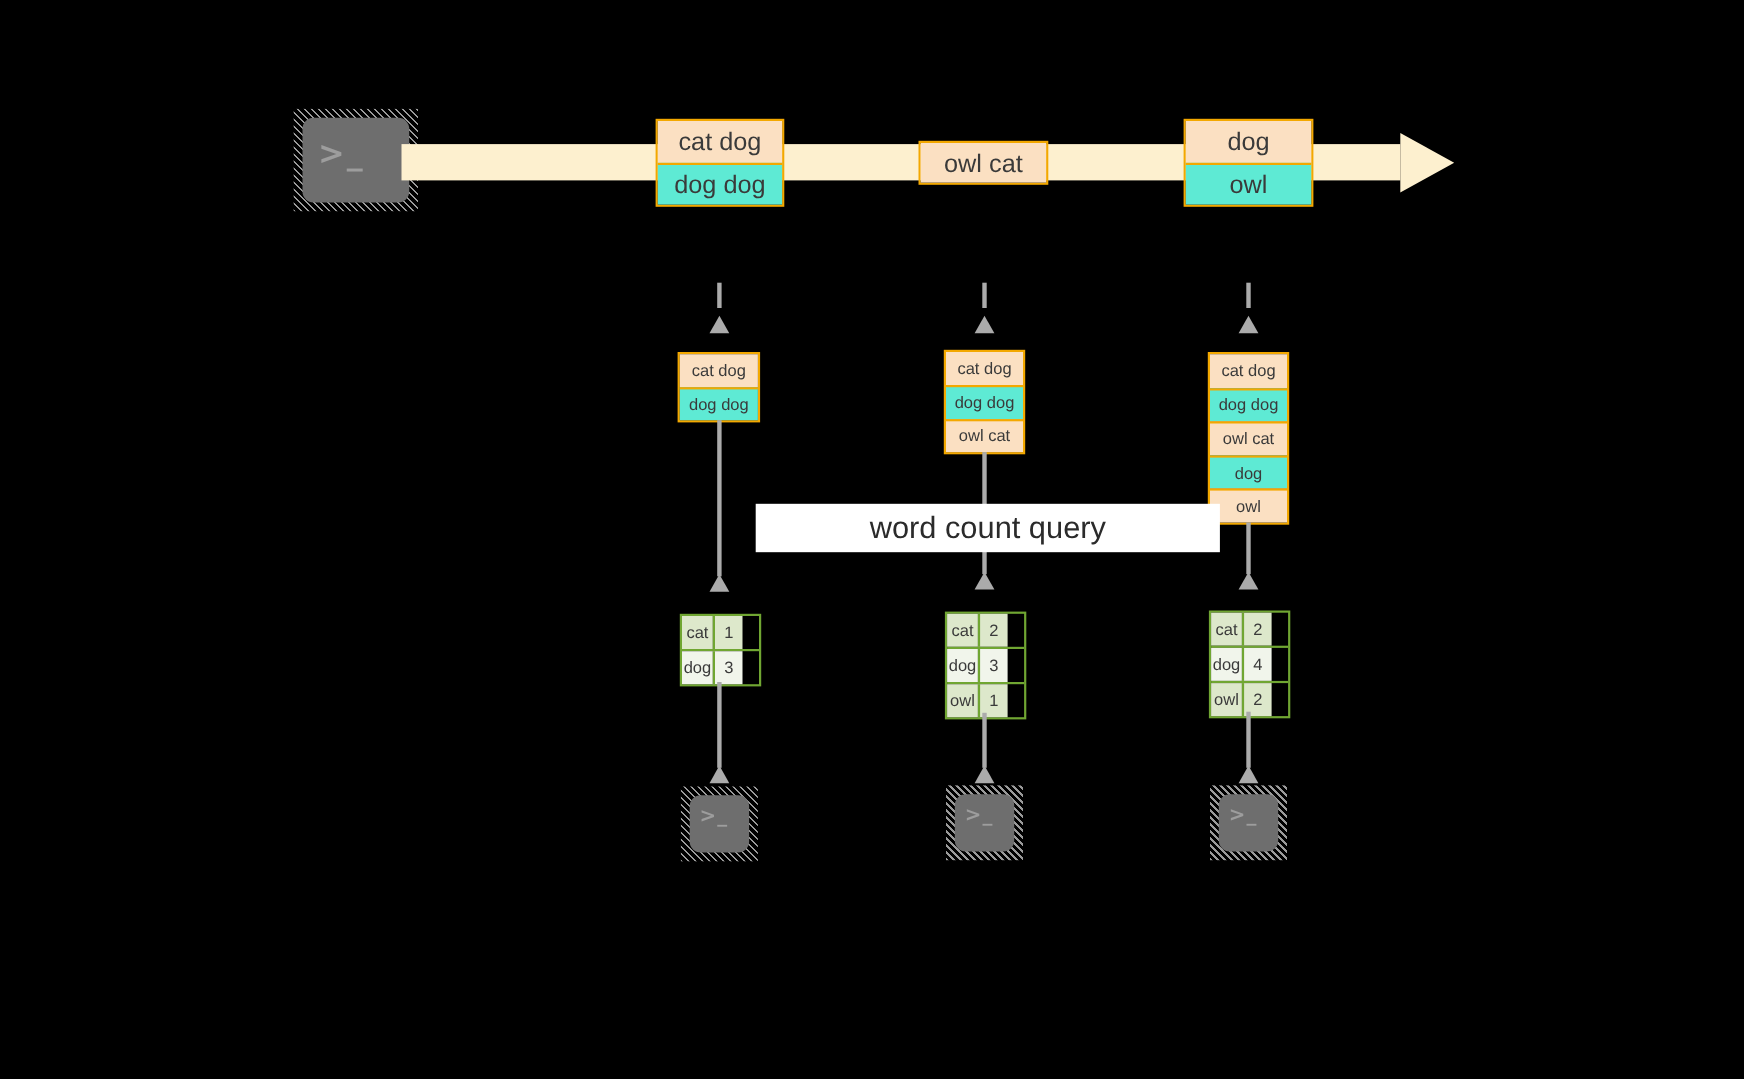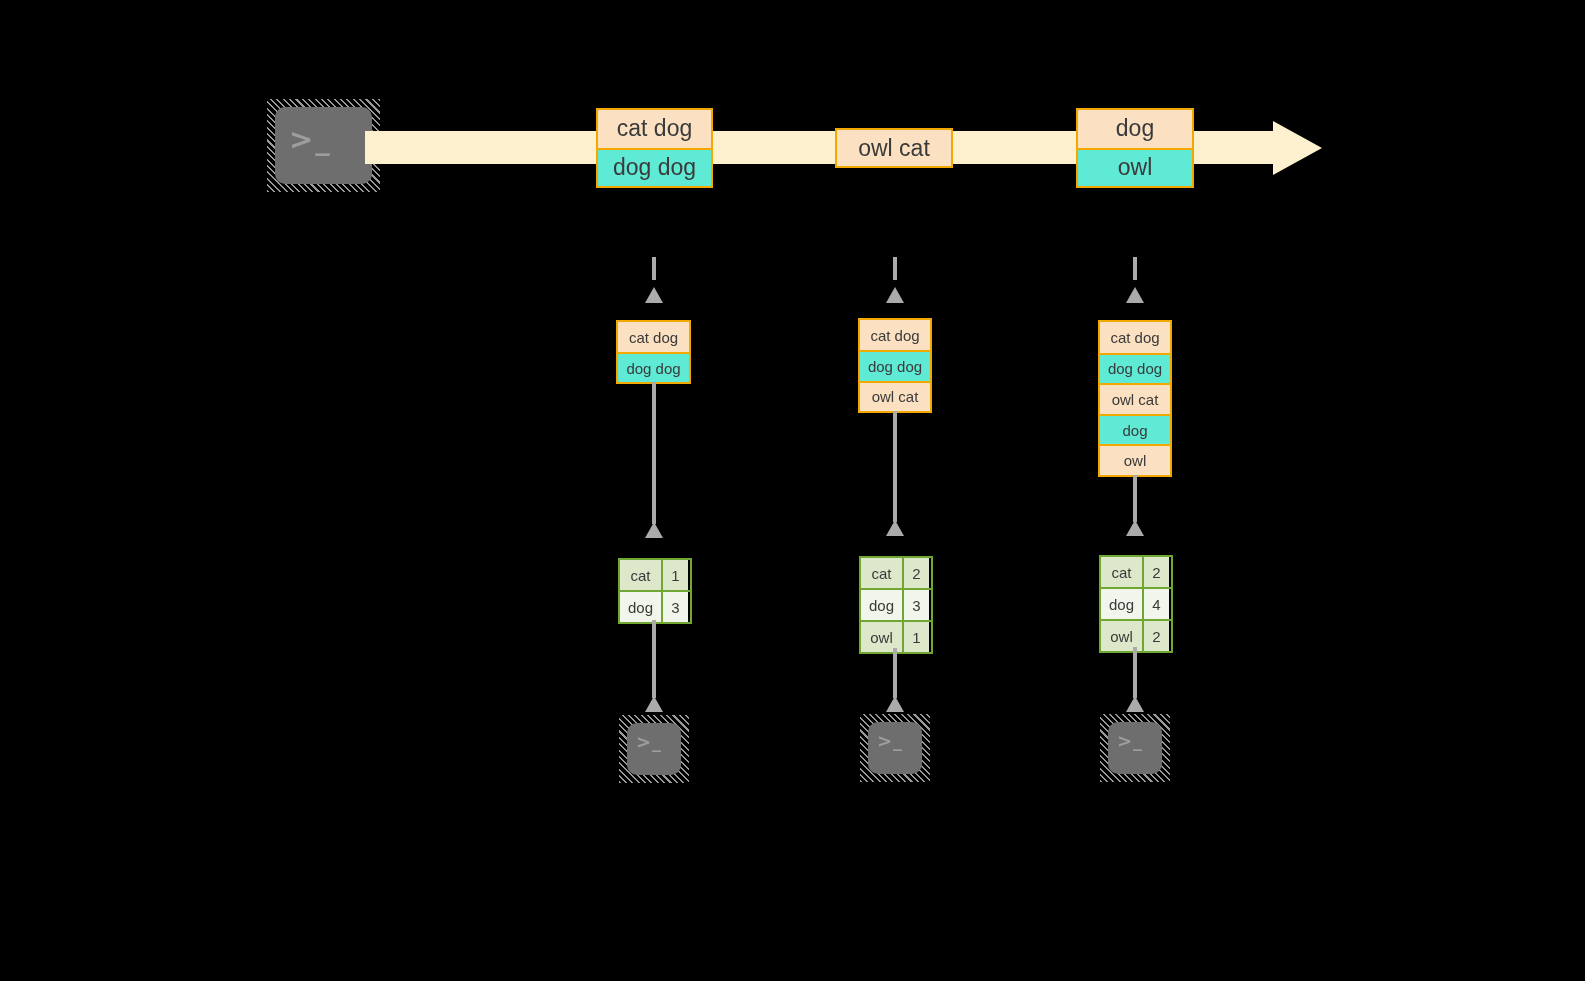--- a/index.html
+++ b/index.html
@@ -104,21 +104,21 @@
   .tbl-row.fill-b .tbl-cell { background: #F1F5EB; }
   .tbl-cell {
     display: flex;
     align-items: center;
     justify-content: center;
     font-size: 15px;
     color: #3a3a3a;
     box-sizing: border-box;
     white-space: nowrap;
   }
-  .tbl-cell.word { width: 41px; }
+  .tbl-cell.word { width: 28px; }
   .tbl-cell.count { width: 27px; border-left: 2px solid #70A632; }
 
   
   .conn-line {
     position: absolute;
     background: #ABABAB;
     width: 4px;
   }
   .conn-head {
     position: absolute;
@@ -272,14 +272,17 @@
   </div>
 
   <div class="conn-line" style="left:1133px; top:647px; height:51px;"></div>
   <div class="conn-head" style="left:1126px; top:696px; transform:rotate(180deg);"></div>
 
   <div class="terminal" style="left:1100px; top:714px; width:70px; height:68px;">
     <div class="screen"></div>
     <div class="prompt" style="left:9px; top:10px; font-size:18px; letter-spacing:1px;">&gt;_</div>
   </div>
 
+  <div class="query-band" style="left:687px; top:458px; width:422px; height:44px;">
+    <span>word count query</span>
+  </div>
 
 </div>
 
 </body></html>

